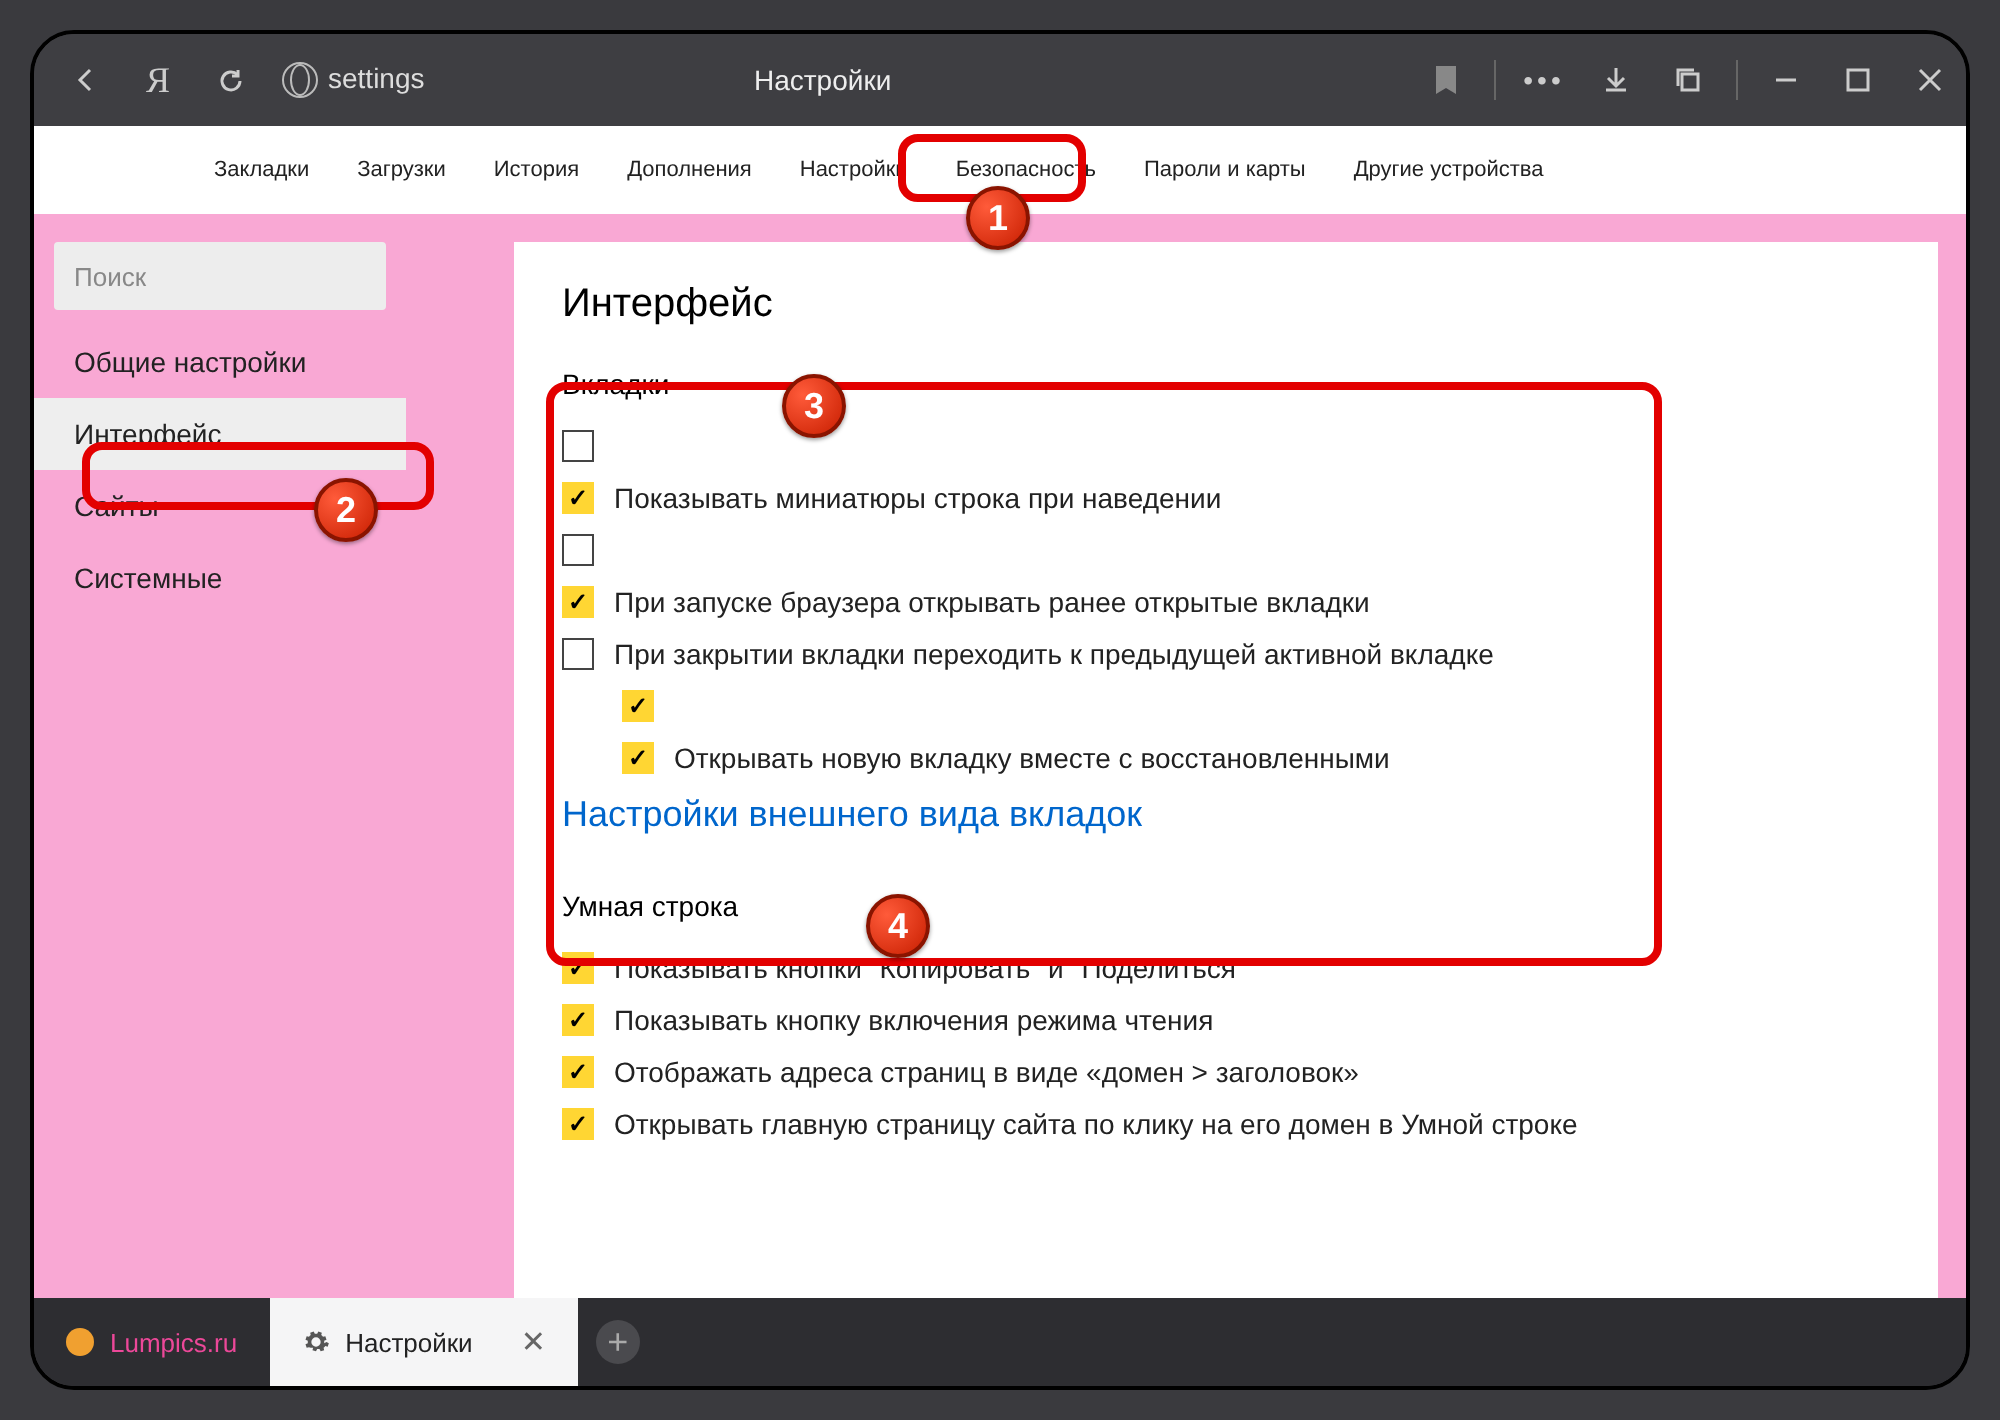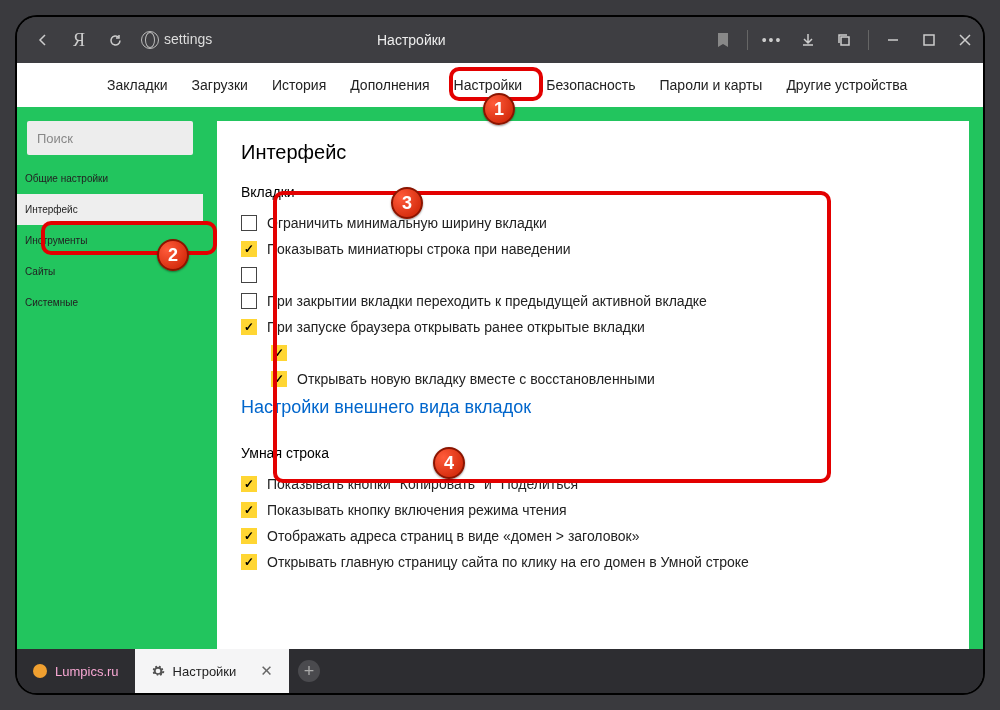--- a/index.html
+++ b/index.html
@@ -10,41 +10,41 @@
 .titlebar { height:46px; background:#3e3e42; display:flex; align-items:center; padding:0 8px; color:#ddd; }
 .tb-btn { width:36px; height:36px; display:flex; align-items:center; justify-content:center; color:#ccc; font-size:14px; }
 .tb-addr { display:flex; align-items:flex-start; gap:5px; margin-left:8px; flex:0 0 auto; }
 .tb-globe { width:18px; height:18px; border:1.5px solid #bbb; border-radius:50%; position:relative; }
 .tb-globe::before { content:""; position:absolute; left:50%; top:0; bottom:0; width:8px; border:1.5px solid #bbb; border-radius:50%; transform:translateX(-50%); }
 .tb-title { position:absolute; left:360px; top:0; height:46px; display:flex; align-items:center; color:#eee; font-size:14px; }
 .tb-right { position:absolute; right:0; top:0; height:46px; display:flex; align-items:center; }
 .tb-sep { width:1px; height:20px; background:#666; margin:0 6px; }
 
 .topnav { height:44px; background:#fff; display:flex; align-items:center; gap:0; padding-left:78px; }
-.topnav .tab { padding:6px 12px; font-size:14px; color:#222; }
-
-.content { display:flex; height:calc(100% - 46px - 44px - 44px); background:#22c55e; }
+.topnav .tab { padding:6px 12px; font-size:11px; color:#222; }
+
+.content { display:flex; height:calc(100% - 46px - 44px - 44px); background:#f9a8d4;gap:40px; }
 .sidebar { width:186px; padding:14px 0 0 0; }
 .search { margin:0 10px 8px 10px; height:34px; background:#ededed; display:flex; align-items:center; padding:0 10px; color:#888; font-size:13px; border-radius:2px; }
-.sb-item { padding:10px 8px; font-size:10px; color:#222; }
+.sb-item { padding:10px 20px; font-size:14px; color:#222; }
 .sb-item.active { background:#eee; }
 
 .main { flex:1; background:#fff; padding:20px 24px 0 24px; overflow:hidden; margin:14px 14px 0 14px; position:relative; }
 .main h1 { font-size:20px; font-weight:400; margin-bottom:20px; }
 .section-title { font-weight:400; font-size:14px; margin:6px 0 10px 0; }
 .section { padding-left:0; }
 .opt { display:flex; align-items:center; gap:10px; padding:5px 0; font-size:14px; color:#222; }
 .opt.indent { margin-left:30px; }
 .cb { width:16px; height:16px; border:1px solid #444; display:flex; align-items:center; justify-content:center; flex:0 0 16px; }
 .cb.checked { background:#ffd633; border-color:#ffd633; }
 .cb.checked::after { content:"✓"; font-size:12px; color:#000; font-weight:bold; line-height:1; }
 .linklike { color:#0066cc; font-size:18px; padding:5px 0; display:inline-block; }
 
 .tabbar { position:absolute; left:0; right:0; bottom:0; height:44px; background:#2d2d31; display:flex; align-items:stretch; }
-.btab { display:flex; align-items:center; gap:8px; padding:0 16px; font-size:13px; color:#f9a8d4; }
+.btab { display:flex; align-items:center; gap:8px; padding:0 16px; font-size:13px; color:#ec4899; }
 .btab.light { background:#f5f5f6; color:#222; }
 .btab .dot { width:14px; height:14px; border-radius:50%; }
 .btab-close { margin-left:16px; color:#666; font-size:15px; }
 .btab-add { width:40px; display:flex; align-items:center; justify-content:center; color:#aaa; font-size:18px; }
 .btab-add .circ { width:22px; height:22px; border-radius:50%; background:#4a4a4e; display:flex; align-items:center; justify-content:center; }
 .gearsvg { width:14px; height:14px; }
 
 .hl { position:absolute; border:4px solid #e30000; border-radius:10px; pointer-events:none; }
 .badge { position:absolute; width:32px; height:32px; border-radius:50%; background:radial-gradient(circle at 30% 30%,#ff5b3a,#c81e00); color:#fff; font-weight:bold; font-size:18px; display:flex; align-items:center; justify-content:center; border:2px solid #8a1400; pointer-events:none; box-shadow:0 1px 2px rgba(0,0,0,.4); }
 </style>
@@ -119,49 +119,47 @@
     <div class="tab">Другие устройства</div>
   </div>
 
   <div class="content">
     <div class="sidebar">
       <div class="search">
           <span>Поиск</span>
         </div>
       <div class="sb-item">Общие настройки</div>
       <div class="sb-item active">Интерфейс</div>
-      <div class="sb-item">Инструменты</div>
       <div class="sb-item">Сайты</div>
       <div class="sb-item">Системные</div>
     </div>
 
     <div class="main">
       <h1>Интерфейс</h1>
 
       <div class="section">
         <div class="section-title">Вкладки</div>
         <div id="tabs-options">
             <div class="opt">
               <span class="cb"></span>
-              <span>Ограничить минимальную ширину вкладки</span>
             </div>
             <div class="opt">
               <span class="cb checked"></span>
               <span>Показывать миниатюры строка при наведении</span>
             </div>
             <div class="opt">
               <span class="cb"></span>
+            </div>
+            <div class="opt">
+              <span class="cb checked"></span>
+              <span>При запуске браузера открывать ранее открытые вкладки</span>
             </div>
             <div class="opt">
               <span class="cb"></span>
               <span>При закрытии вкладки переходить к предыдущей активной вкладке</span>
-            </div>
-            <div class="opt">
-              <span class="cb checked"></span>
-              <span>При запуске браузера открывать ранее открытые вкладки</span>
             </div>
             <div class="opt indent">
               <span class="cb checked"></span>
             </div>
             <div class="opt indent">
               <span class="cb checked"></span>
               <span>Открывать новую вкладку вместе с восстановленными</span>
             </div>
           </div>
         <a class="linklike">Настройки внешнего вида вкладок</a>

